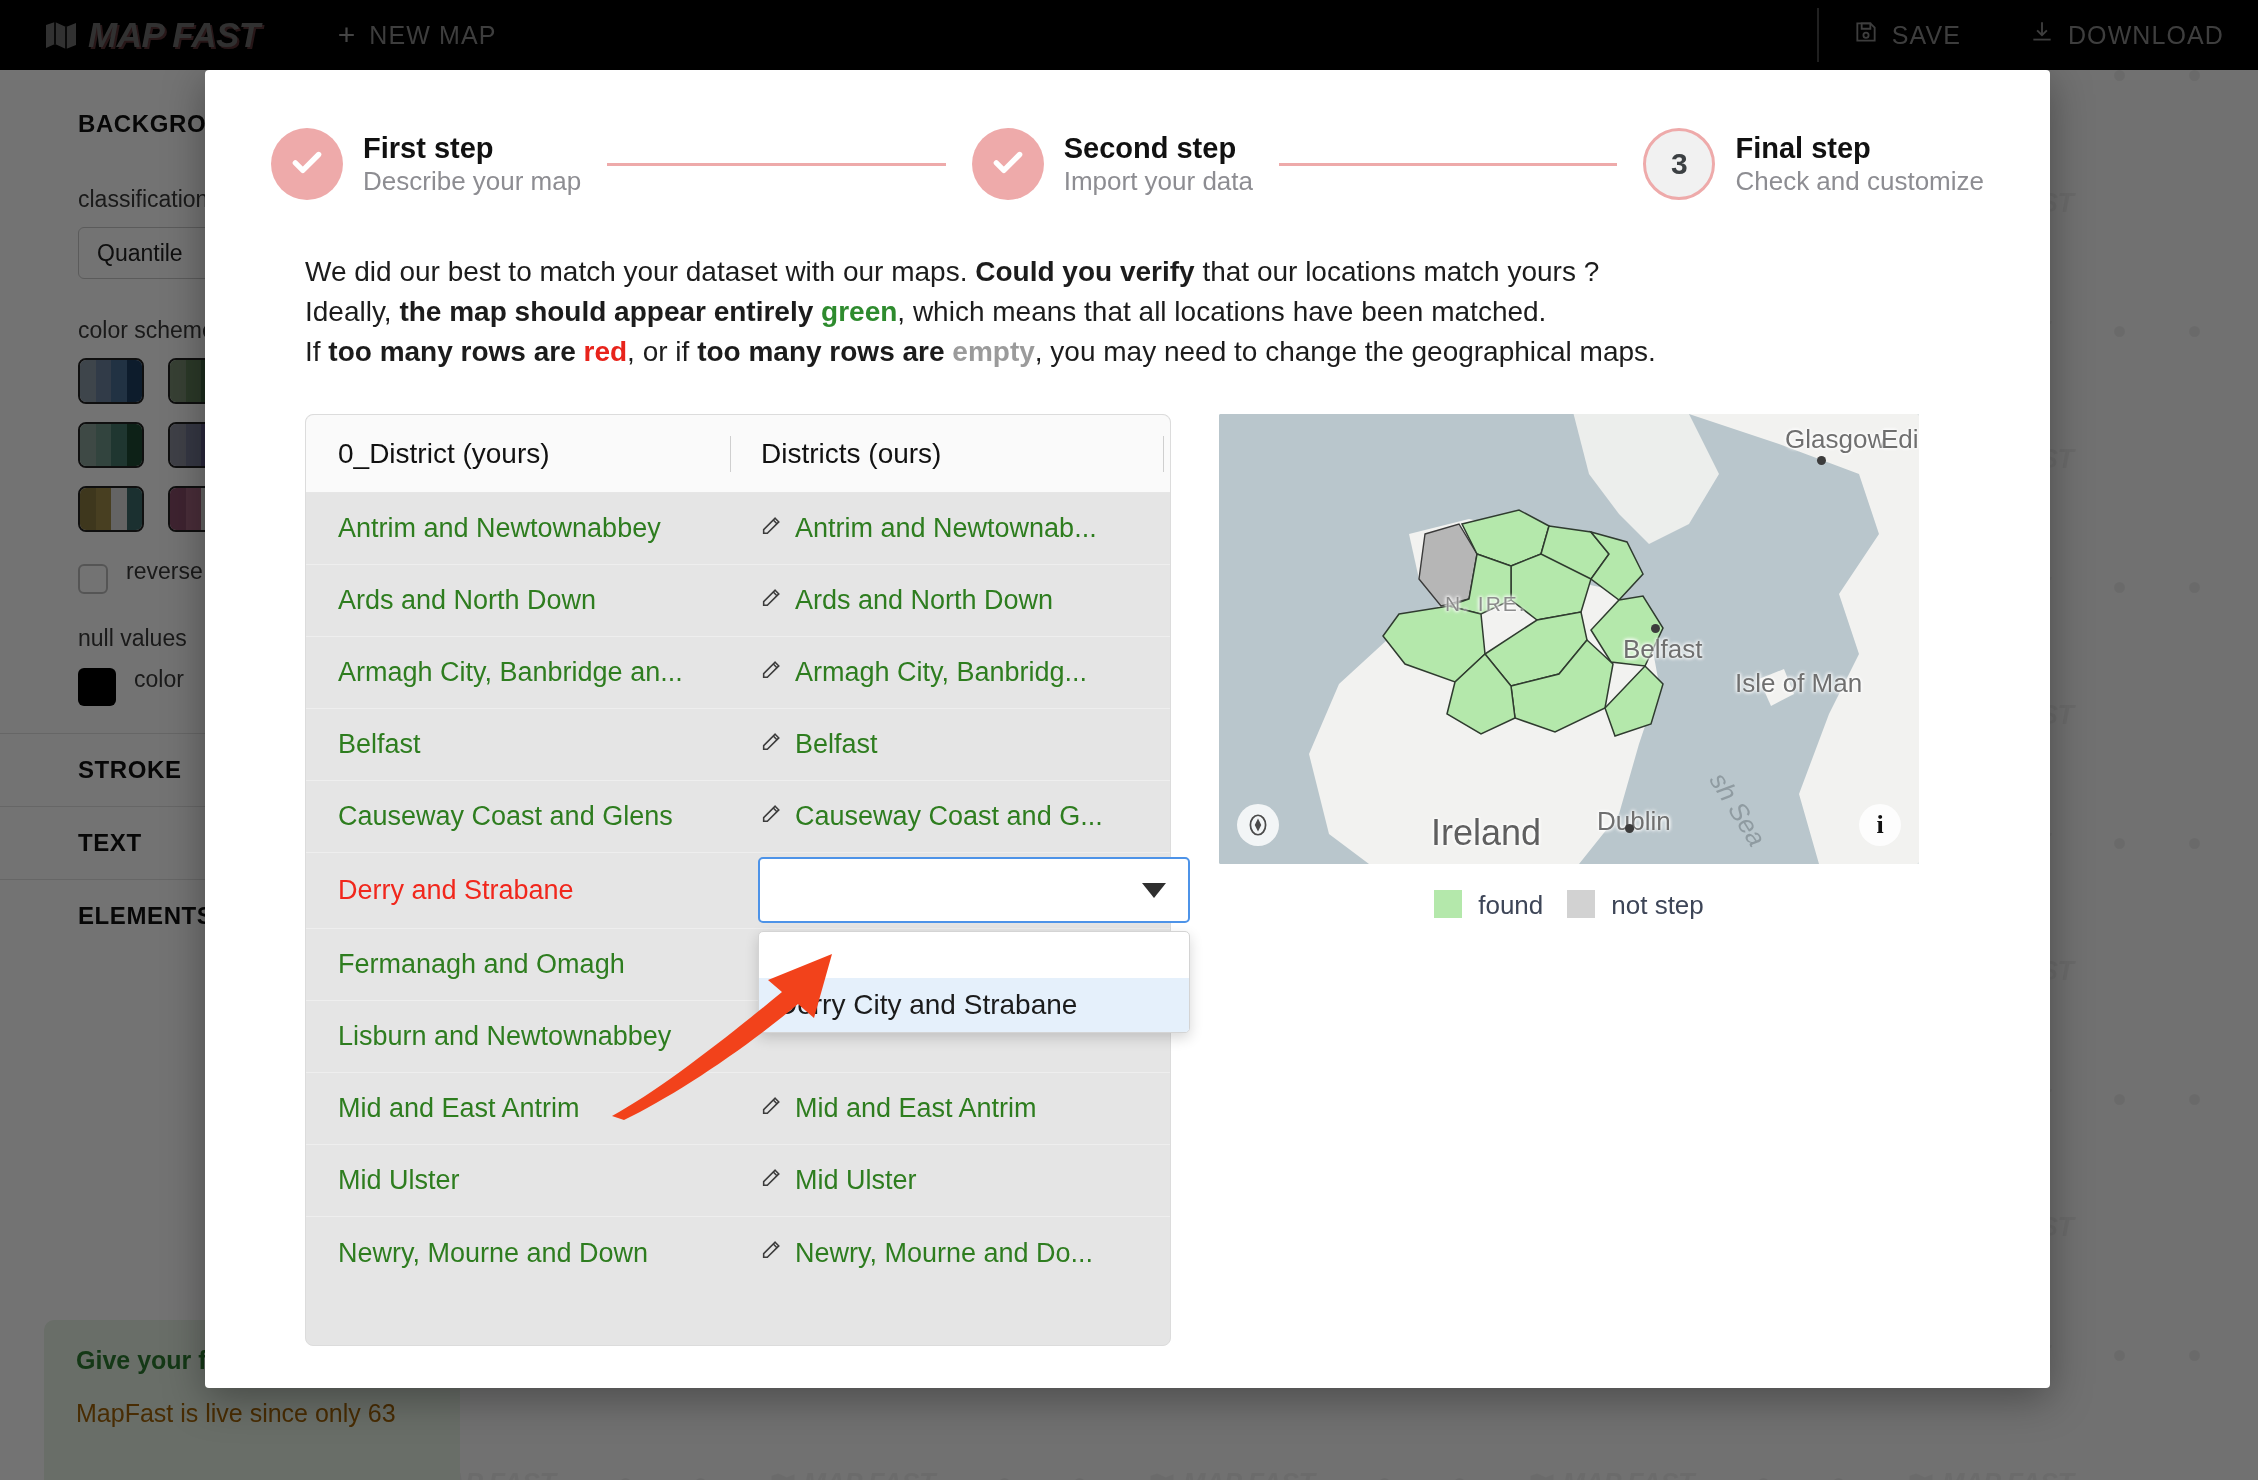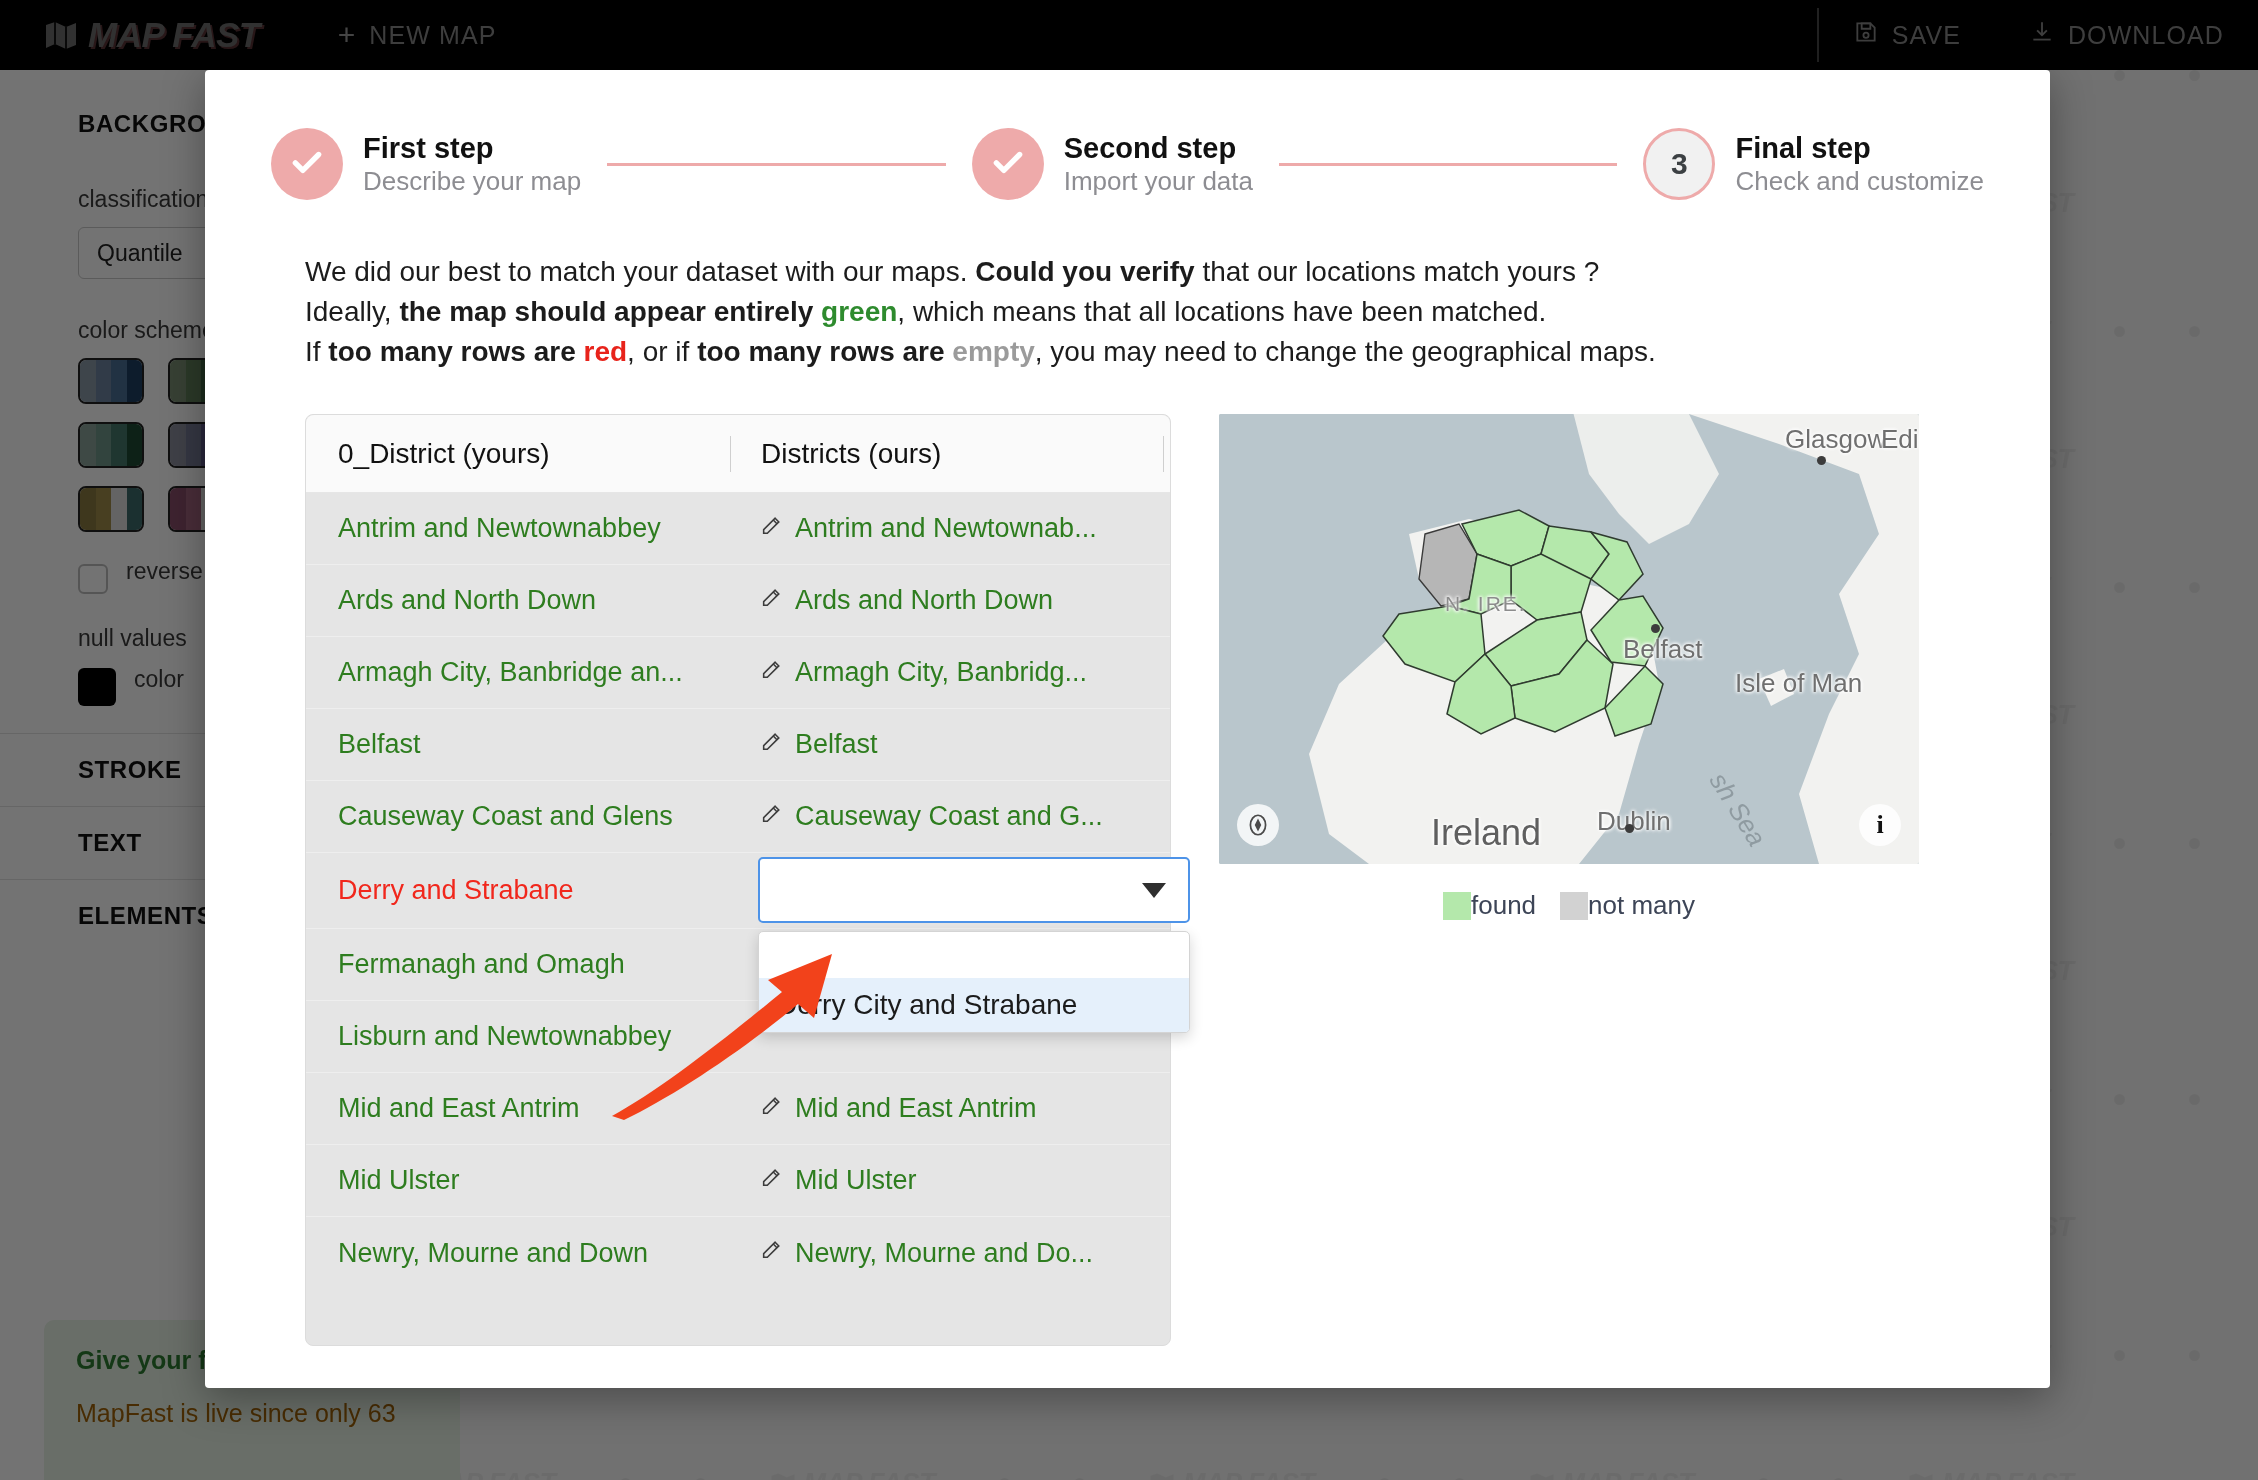--- a/index.html
+++ b/index.html
@@ -160,21 +160,21 @@
   .map-label.big { font-size: 36px; color: #5f5f5f; }
   .map-label.sm { font-size: 21px; letter-spacing: 2px; color: #8c8c8c; }
   .city-dot { position: absolute; width: 9px; height: 9px; background: #3c3c3c; border-radius: 50%; }
   .map-ctl { position: absolute; width: 42px; height: 42px; border-radius: 50%;
              background: rgba(255,255,255,0.82); display: flex; align-items: center;
              justify-content: center; }
   .map-ctl.compass { left: 18px; bottom: 18px; }
   .map-ctl.info { right: 18px; bottom: 18px; font-size: 26px; font-weight: bold; color: #111;
                   font-family: "Liberation Serif", serif; }
   .legend { display: flex; align-items: center; justify-content: center; gap: 24px; margin-top: 26px; }
-  .legend-item { display: flex; align-items: center; }
+  .legend-item { display: flex; gap: 16px; }
   .lg-sw { width: 28px; height: 28px; }
   .lg-txt { font-size: 26px; color: #3d4557; }
 
   
   #arrow-anno { position: absolute; left: 600px; top: 940px; width: 250px; height: 180px;
                 pointer-events: none; z-index: 60; }
 </style>
 </head>
 <body>
 
@@ -992,21 +992,21 @@
         </div>
         <div class="map-ctl info">i</div>
       </div>
       <div class="legend">
         <div class="legend-item">
           <span class="lg-sw" style="background:#b4e8ab"></span>
           <span class="lg-txt">found</span>
         </div>
         <div class="legend-item">
           <span class="lg-sw" style="background:#d2d2d2"></span>
-          <span class="lg-txt">not many</span>
+          <span class="lg-txt">not step</span>
         </div>
       </div>
     </div>
   </div>
 
 </div>
 
 <div id="arrow-anno">
   <svg width="250" height="180" viewBox="0 0 250 180">
     <path d="M12 176 C 60 150, 130 95, 182 52 L168 40 L232 14 L214 78 L198 64 C 146 108, 74 156, 24 180 Z" fill="#f2421b"></path>

